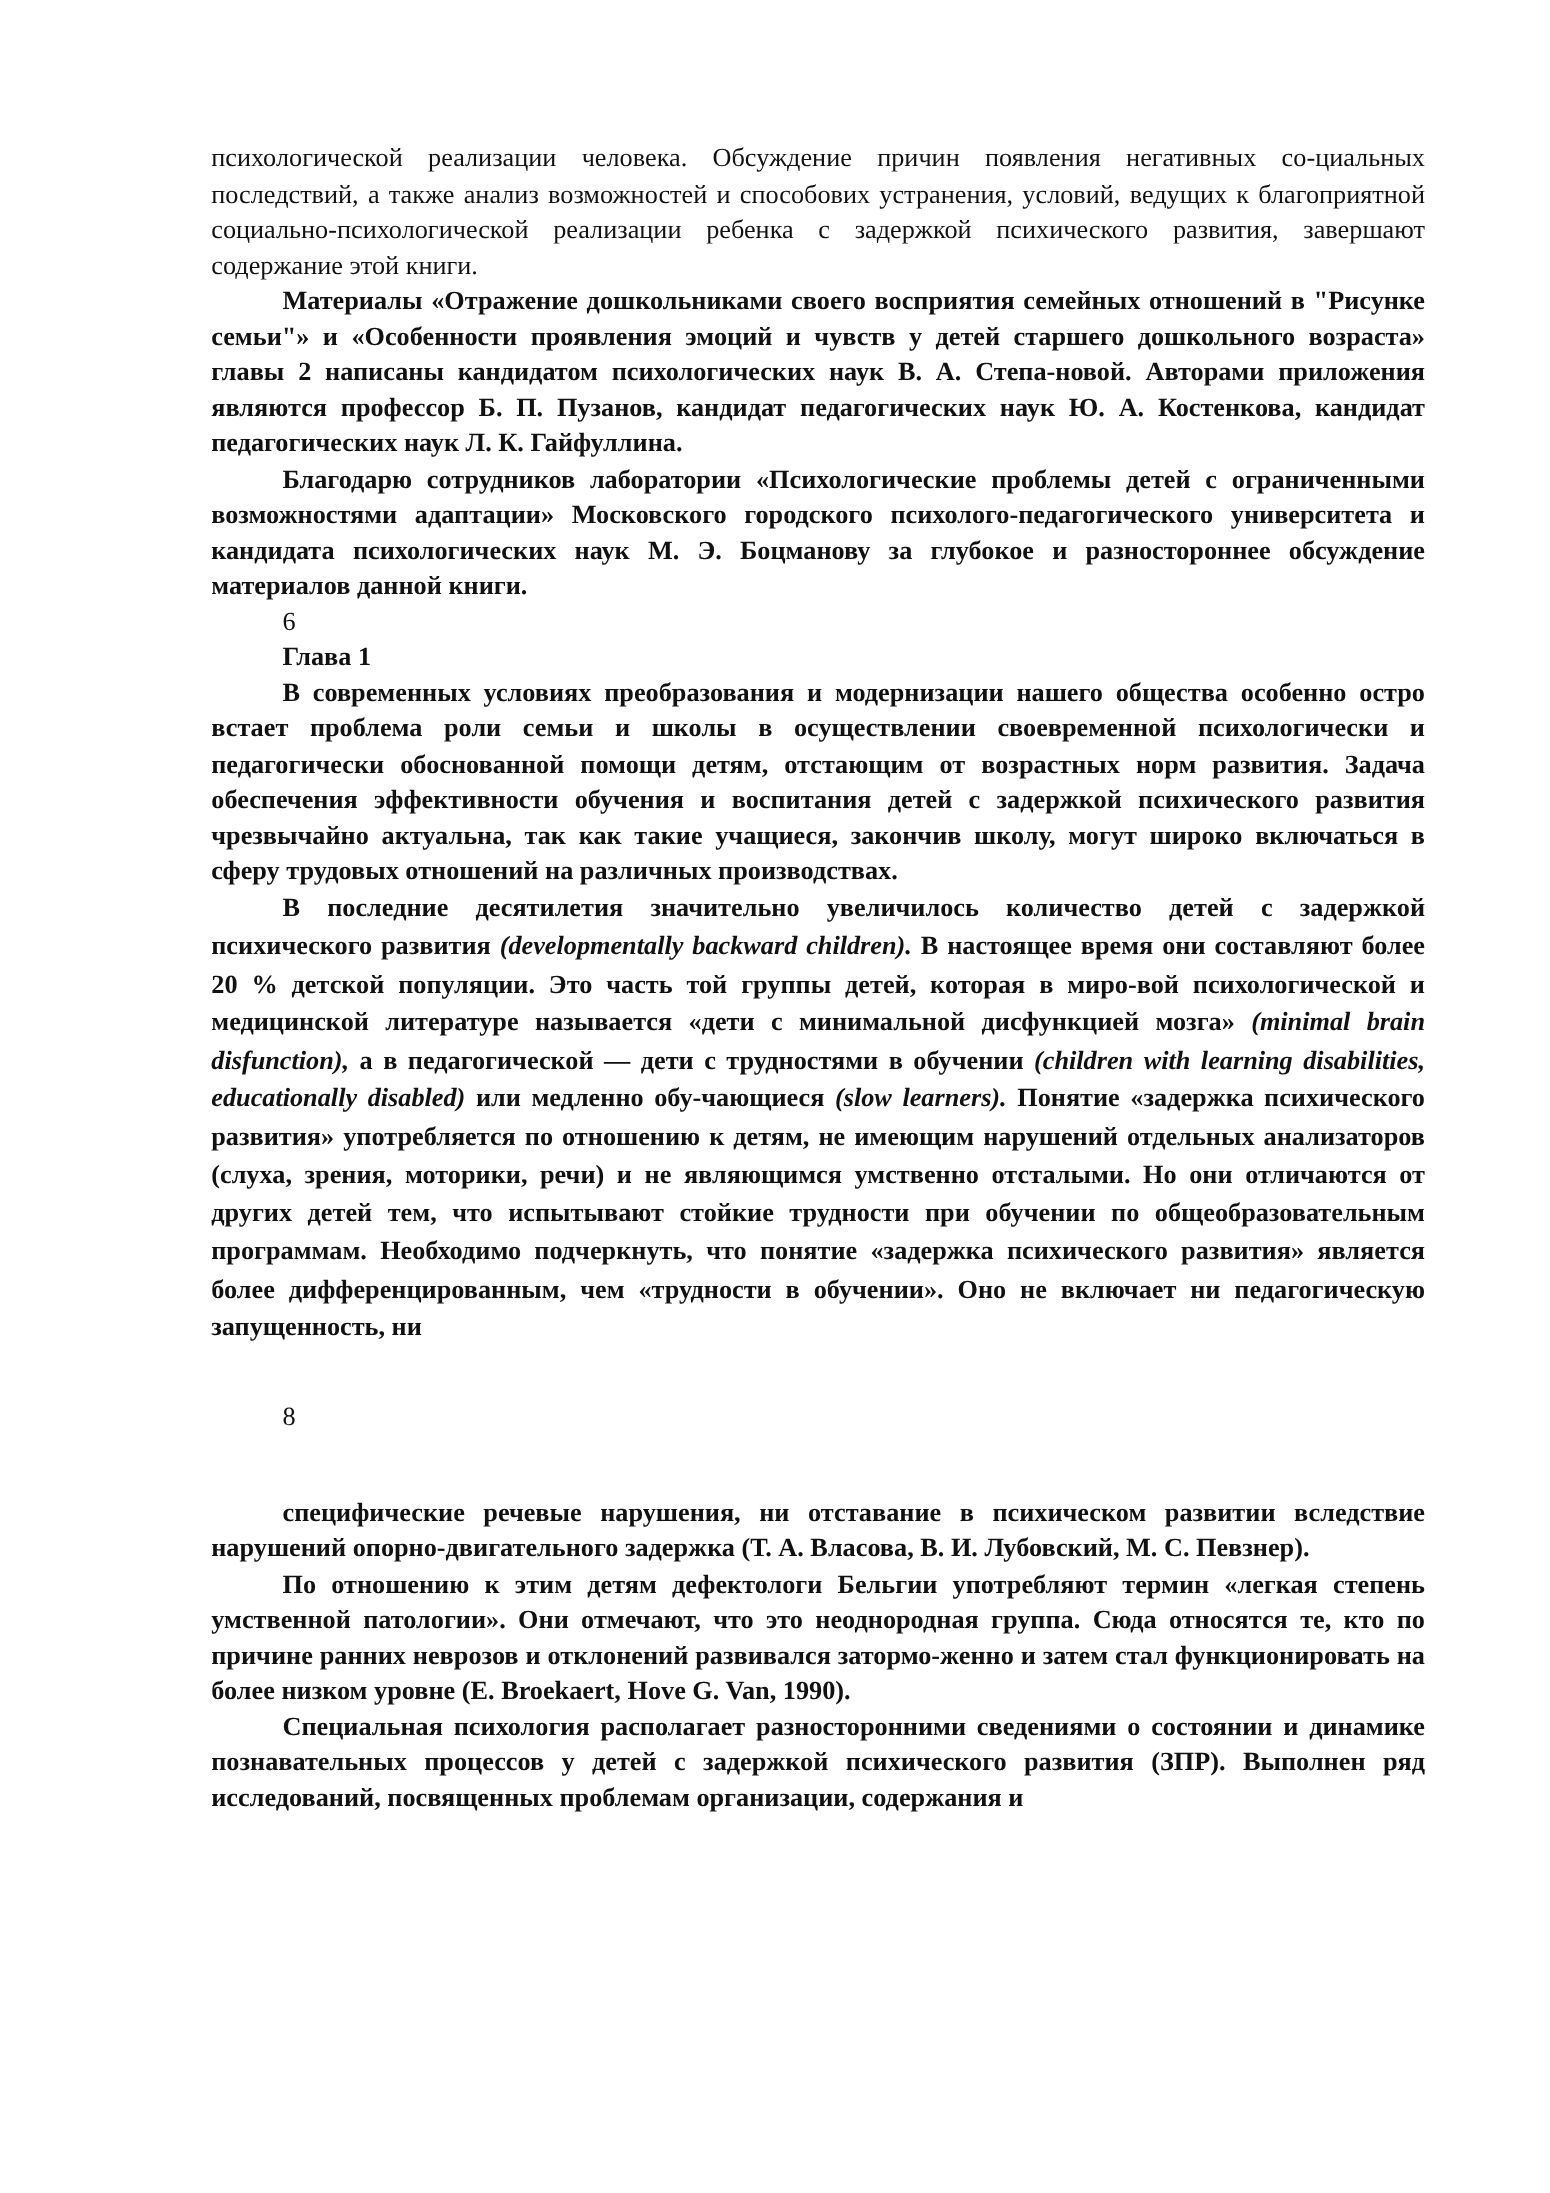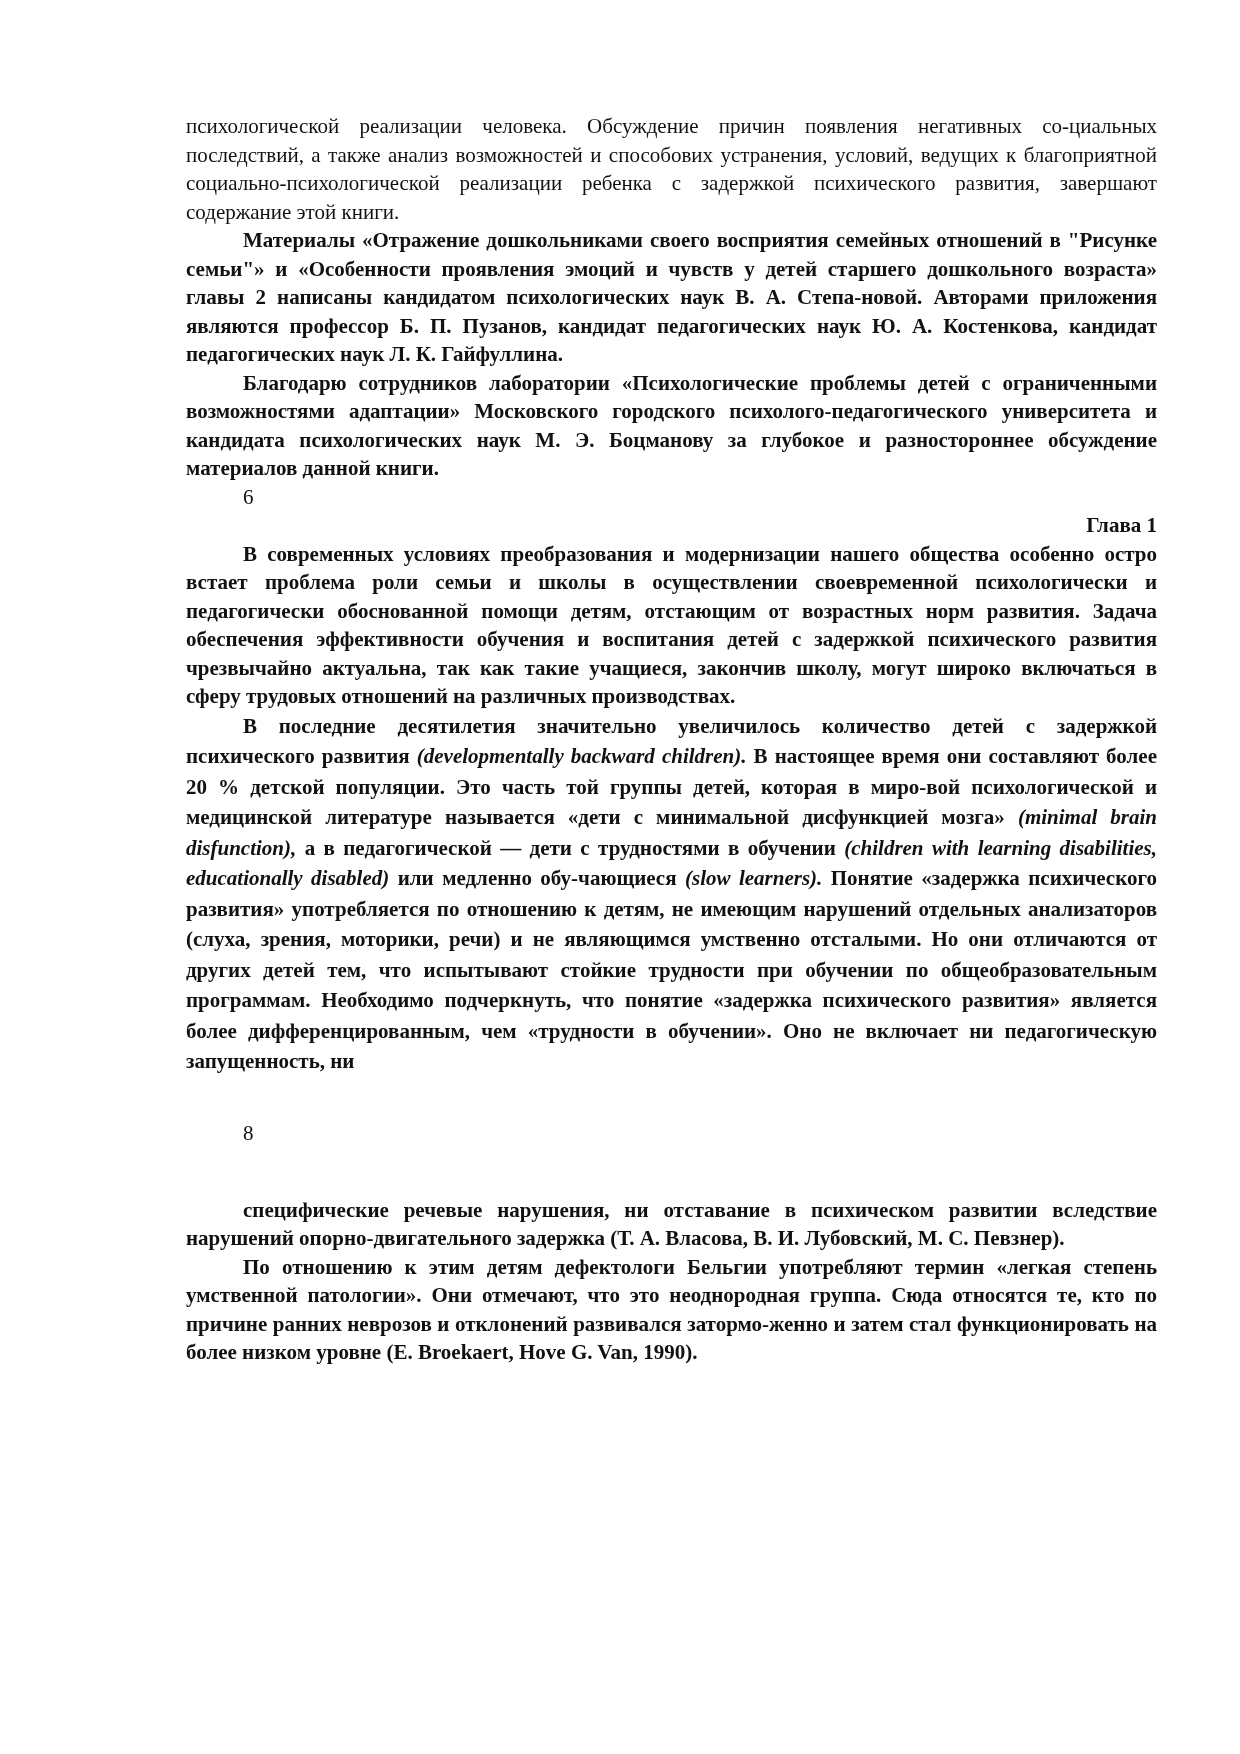--- a/index.html
+++ b/index.html
@@ -1,28 +1,28 @@
 <!DOCTYPE html>
 <html><head>
 <meta charset="utf-8">
 <style>
   html, body { margin: 0; padding: 0; background: #ffffff; }
   body { width: 1240px; height: 1754px; position: relative; overflow: hidden; }
   .page {
-    position: absolute; left: 186px; top: 112px; width: 971px;
+    position: absolute; left: 169px; top: 112px; width: 971px;
     font-family: "Liberation Serif", "DejaVu Serif", serif;
     font-size: 21px; color: #111111;
   }
   .p { margin: 0; text-align: justify; text-align-last: left; }
   .sec1 .p { line-height: 28.5px; }
   .sec2 .p { line-height: 30.5px; }
   .sec3 .p { line-height: 28.5px; }
   .indent { text-indent: 57px; font-weight: bold; }
   .pl { padding-left: 57px; margin: 0; line-height: 28.5px; }
-  .bold { font-weight: bold; text-align: right; }
+  .bold { font-weight: bold; }
   .it { font-style: italic; }
   .pagenum { padding-left: 57px; margin: 0; }
   .gap1 { height: 44px; }
   .gap2 { height: 50px; }
 </style>
 </head>
 <body>
 
 <div class="page">
 
@@ -38,15 +38,16 @@
   <div class="sec2">
     <p class="p indent"><span>В последние десятилетия значительно увеличилось количество детей с задержкой психического развития </span><span class="it">(developmentally backward children).</span><span> В настоящее время они составляют более 20 % детской популяции. Это часть той группы детей, которая в миро-вой психологической и медицинской литературе называется «дети с минимальной дисфункцией мозга» </span><span class="it">(minimal brain disfunction),</span><span> а в педагогической — дети с трудностями в обучении </span><span class="it">(children with learning disabilities, educationally disabled)</span><span> или медленно обу-чающиеся </span><span class="it">(slow learners).</span><span> Понятие «задержка психического развития» употребляется по отношению к детям, не имеющим нарушений отдельных анализаторов (слуха, зрения, моторики, речи) и не являющимся умственно отсталыми. Но они отличаются от других детей тем, что испытывают стойкие трудности при обучении по общеобразовательным программам. Необходимо подчеркнуть, что понятие «задержка психического развития» является более дифференцированным, чем «трудности в обучении». Оно не включает ни педагогическую запущенность, ни</span></p>
     <div class="gap1"></div>
     <p class="pagenum">8</p>
     <div class="gap2"></div>
   </div>
 
   <div class="sec3">
     <p class="p indent">специфические речевые нарушения, ни отставание в психическом развитии вследствие нарушений опорно-двигательного задержка (Т. А. Власова, В. И. Лубовский, М. С. Певзнер).</p>
     <p class="p indent">По отношению к этим детям дефектологи Бельгии употребляют термин «легкая степень умственной патологии». Они отмечают, что это неоднородная группа. Сюда относятся те, кто по причине ранних неврозов и отклонений развивался затормо-женно и затем стал функционировать на более низком уровне (E. Broekaert, Hove G. Van, 1990).</p>
+    <p class="p indent">Специальная психология располагает разносторонними сведениями о состоянии и динамике познавательных процессов у детей с задержкой психического развития (ЗПР). Выполнен ряд исследований, посвященных проблемам организации, содержания и</p>
   </div>
 
 </div>
 
 </body></html>

